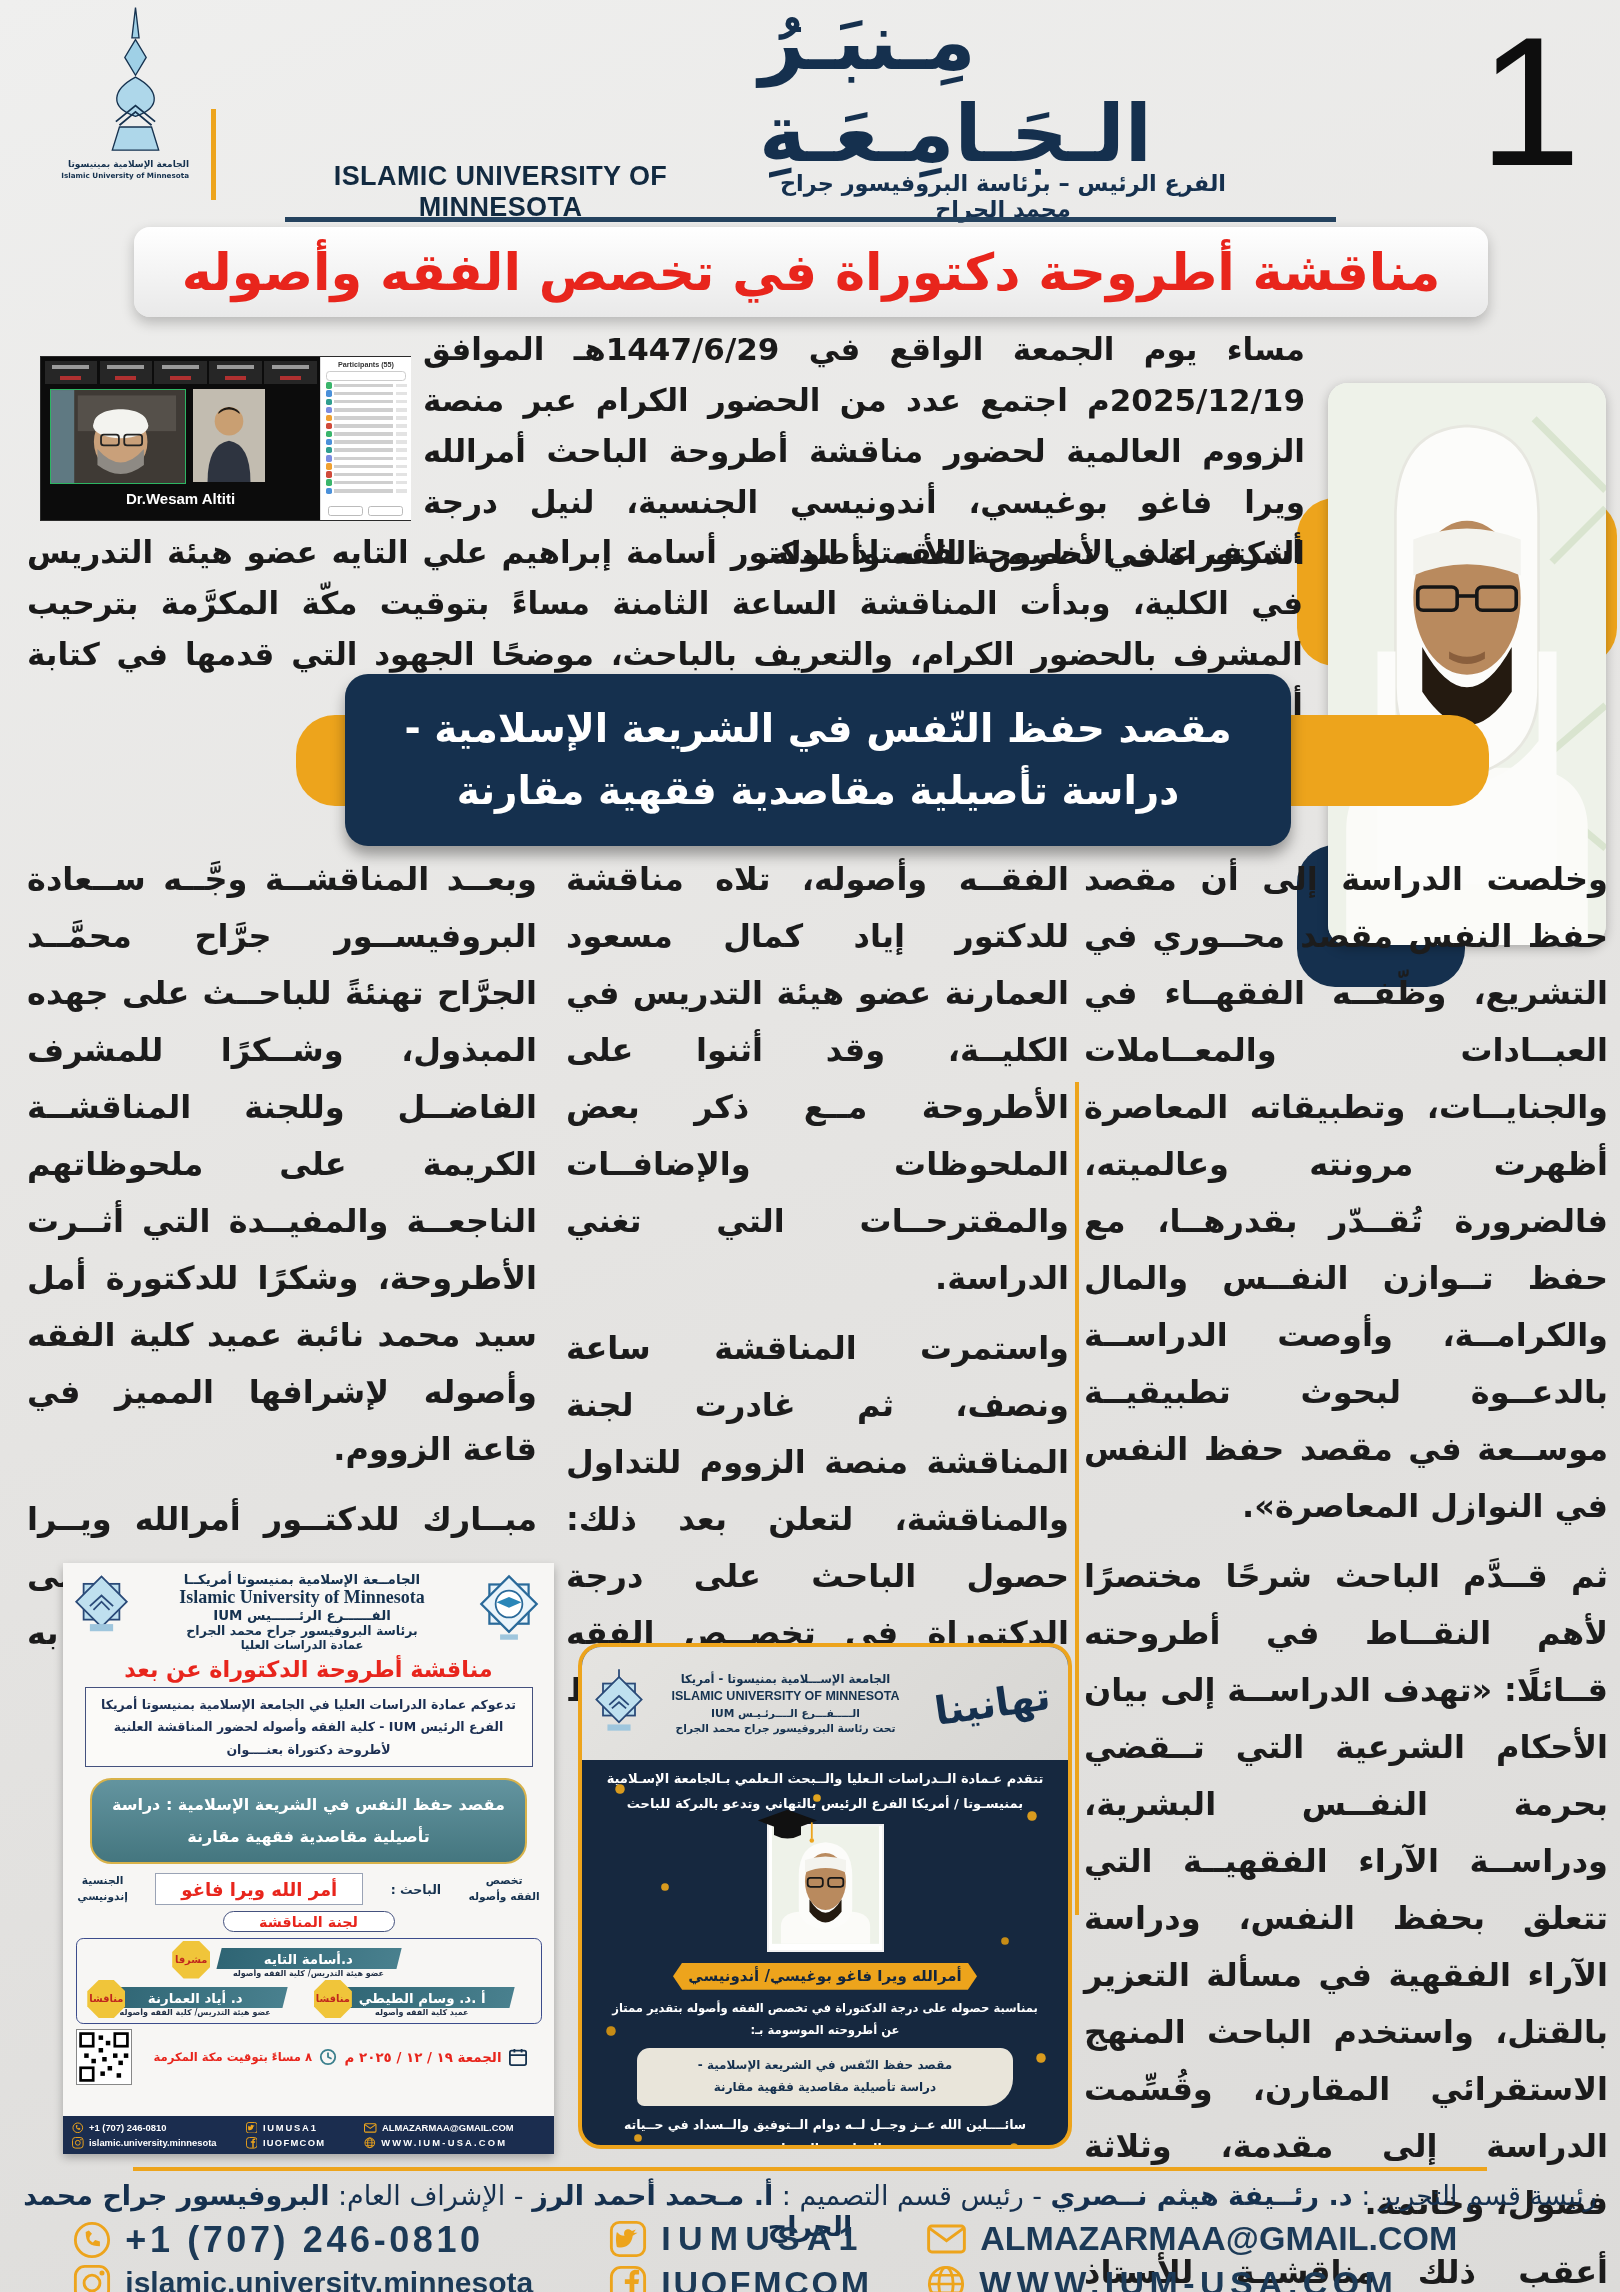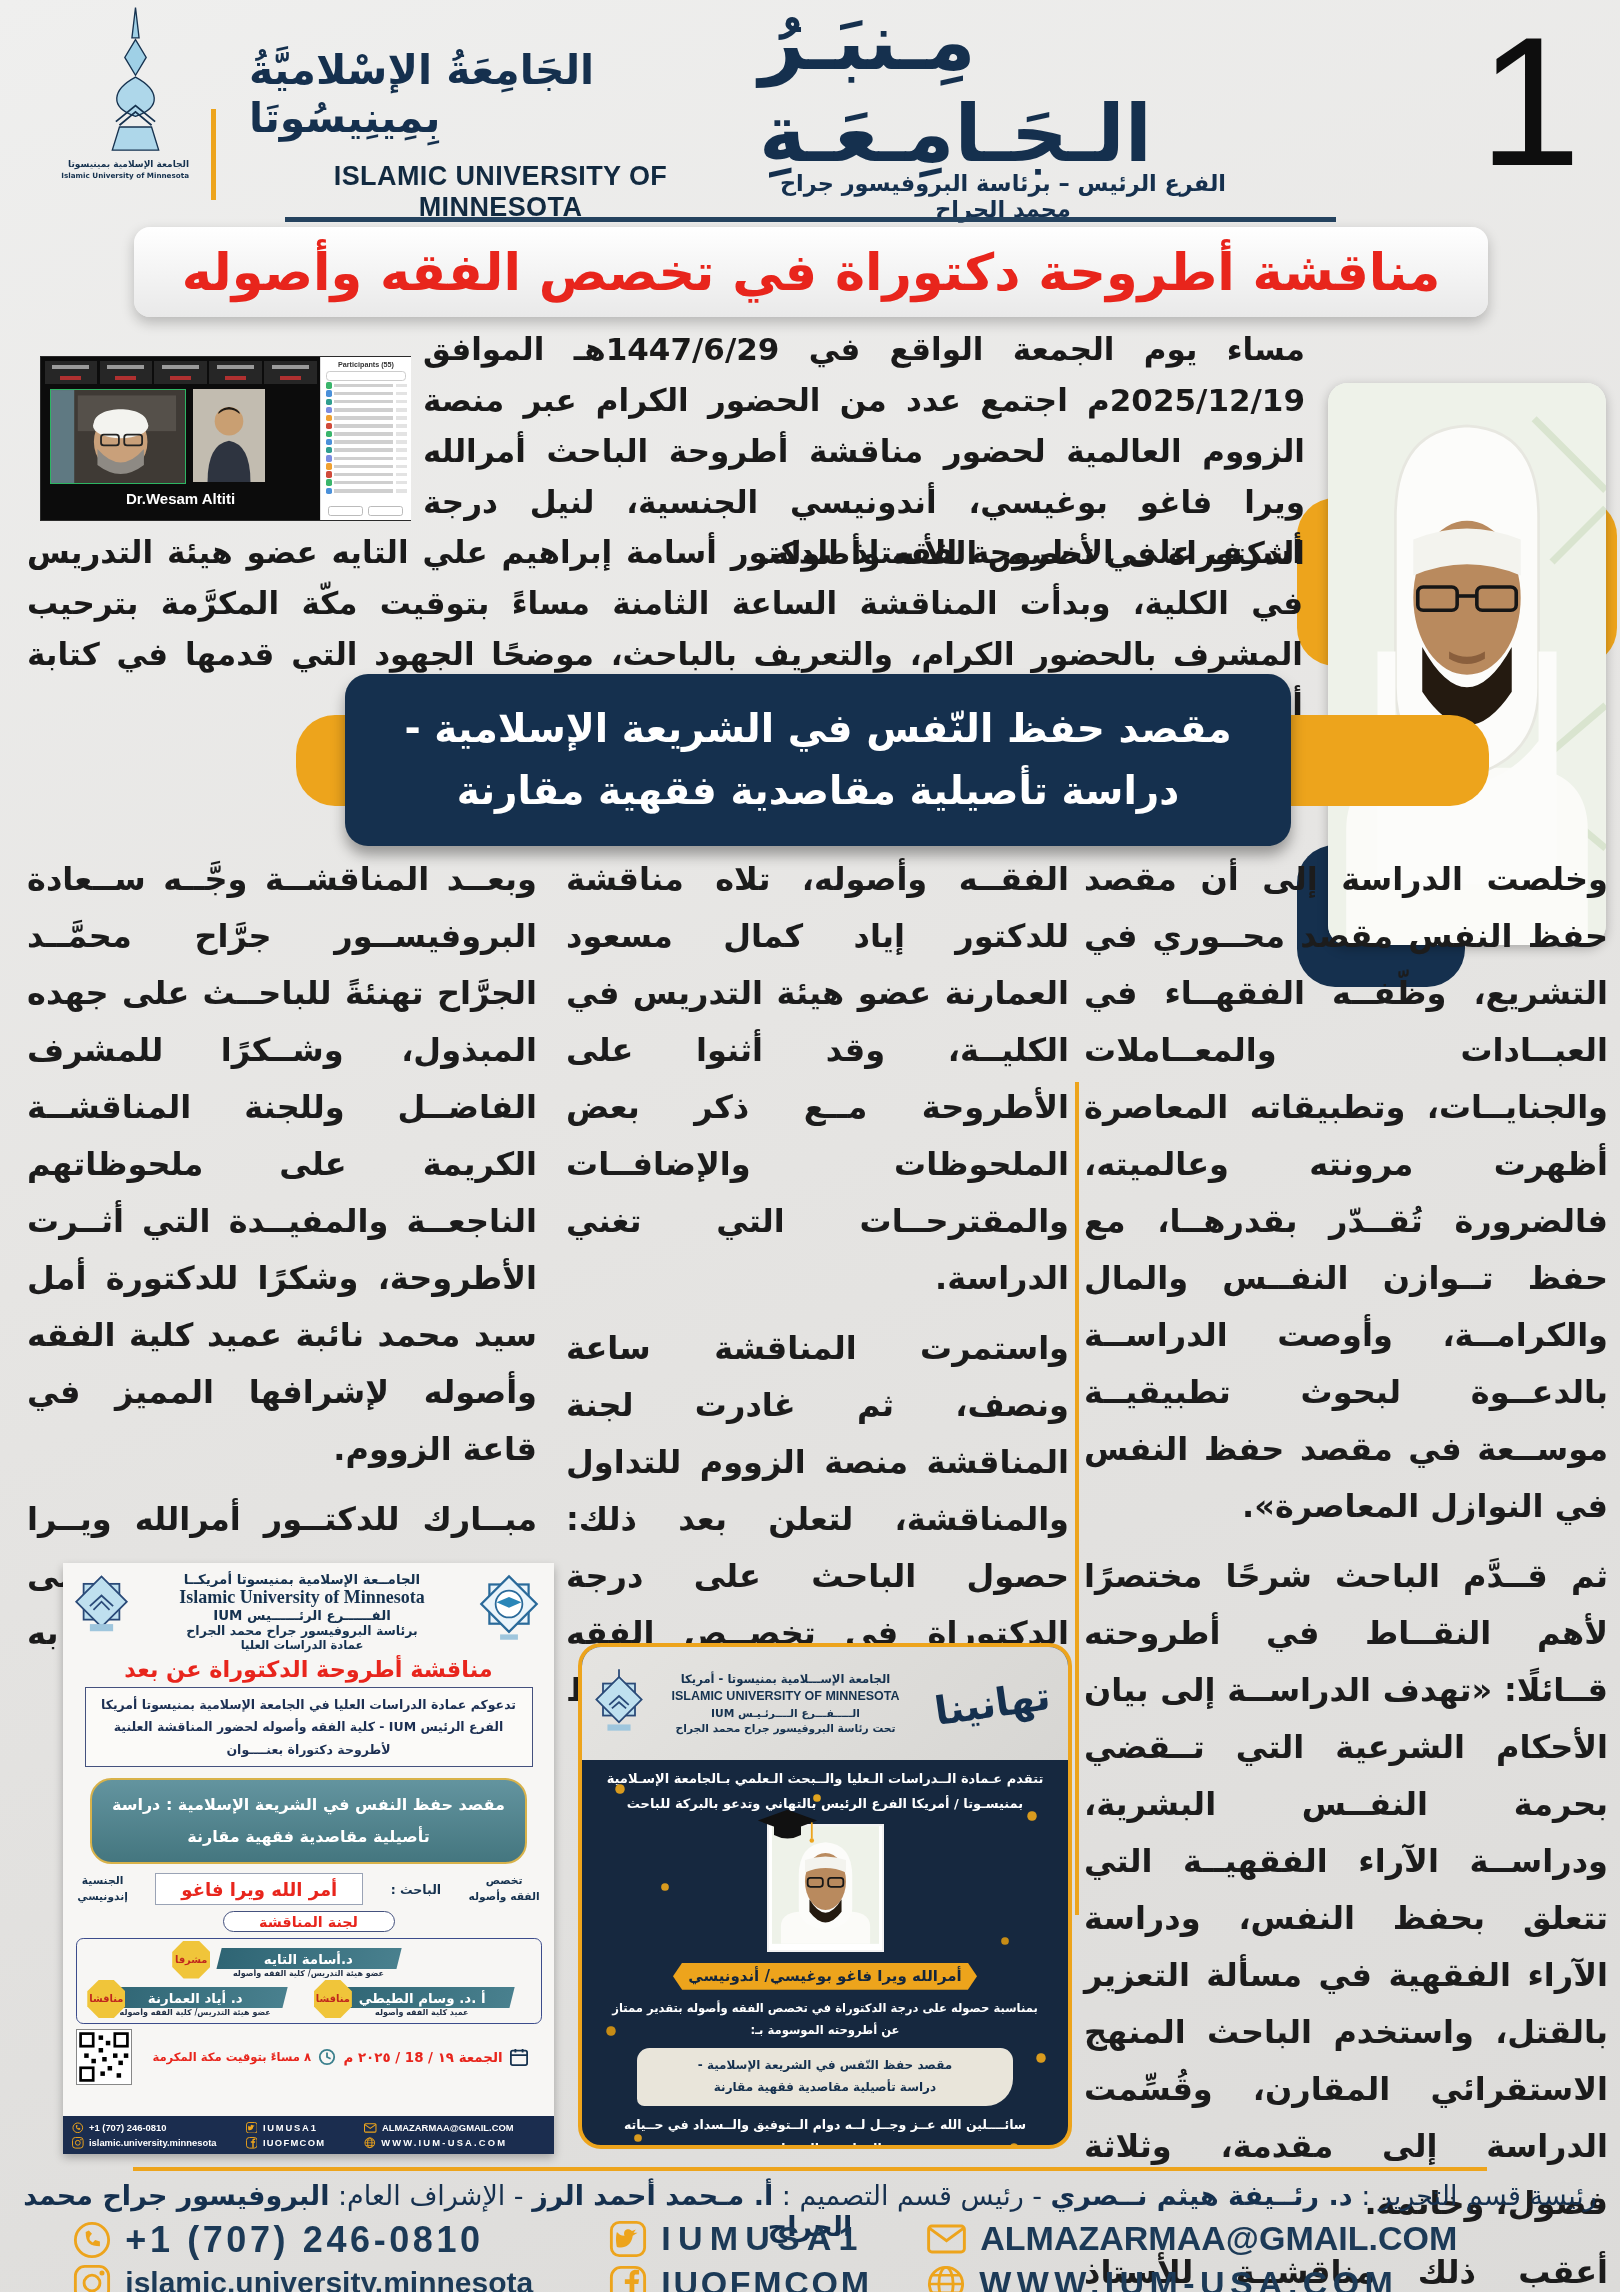--- a/index.html
+++ b/index.html
@@ -152,21 +152,20 @@
       <polygon points="60,0 64,34 56,34" fill="#9fd0e6" stroke="#16324f" stroke-width="1.5"></polygon>
       <polygon points="60,36 72,56 60,76 48,56" fill="#9fd0e6" stroke="#16324f" stroke-width="1.5"></polygon>
       <path d="M60,78 C86,92 90,112 60,122 C30,112 34,92 60,78 Z" fill="#aed7ea" stroke="#16324f" stroke-width="1.5"></path>
       <path d="M38,128 L60,110 L82,128 M42,132 L60,117 L78,132" fill="none" stroke="#16324f" stroke-width="2"></path>
       <polygon points="42,134 78,134 86,160 34,160" fill="#aed7ea" stroke="#16324f" stroke-width="1.5"></polygon>
     </svg>
     <div class="cap">الجامعة الإسلامية بمينيسوتا</div>
     <div class="cap" style="font-size:7.2px">Islamic University of Minnesota</div>
   </div>
   <div class="abs h-goldline"></div>
-  <div class="abs h-callig">الجَامِعَةُ الإسْلاميَّةُ بِمِينِيسُوتَا</div>
   <div class="abs h-en">ISLAMIC UNIVERSITY OF MINNESOTA</div>
   <div class="abs h-mastsub">الفرع الرئيس – برئاسة البروفيسور جراح محمد الجراح</div>
   <div class="abs h-mast">مِـنبَـرُ الـجَـامِـعَـةِ</div>
   <div class="abs h-pagenum">1</div>
   <div class="abs h-rule"></div>
 
   <div class="abs banner">
     <span>مناقشة أطروحة دكتوراة في تخصص الفقه وأصوله</span>
   </div>
 
@@ -413,21 +412,21 @@
         <rect x="46" y="34" width="5" height="5" fill="#000"></rect>
           <rect x="26" y="46" width="5" height="5" fill="#000"></rect>
         <rect x="44" y="48" width="5" height="5" fill="#000"></rect>
           <rect x="52" y="26" width="5" height="5" fill="#000"></rect>
       </svg>
       <div class="p1-date">
         <svg width="18" height="18" viewBox="0 0 20 20">
           <rect x="1" y="3" width="18" height="16" rx="2" fill="none" stroke="#16324f" stroke-width="2"></rect>
           <path d="M1,8 L19,8 M6,1 L6,5 M14,1 L14,5" stroke="#16324f" stroke-width="2"></path>
         </svg>
-        <span class="d">الجمعة ١٩ / 18 / ٢٠٢٥ م</span>
+        <span class="d">الجمعة ١٩ / ١٢ / ٢٠٢٥ م</span>
         <svg width="18" height="18" viewBox="0 0 20 20">
           <circle cx="10" cy="10" r="8" fill="none" stroke="#3a7f8c" stroke-width="2"></circle>
           <path d="M10,5 L10,10 L14,12" stroke="#3a7f8c" stroke-width="2" fill="none"></path>
         </svg>
         <span class="d" style="font-size:11.6px">٨ مساءً بتوقيت مكة المكرمة</span>
       </div>
     </div>
     <div class="p1-contacts">
       <div class="pc">
         <svg width="11.6" height="11.6" viewBox="0 0 24 24">

